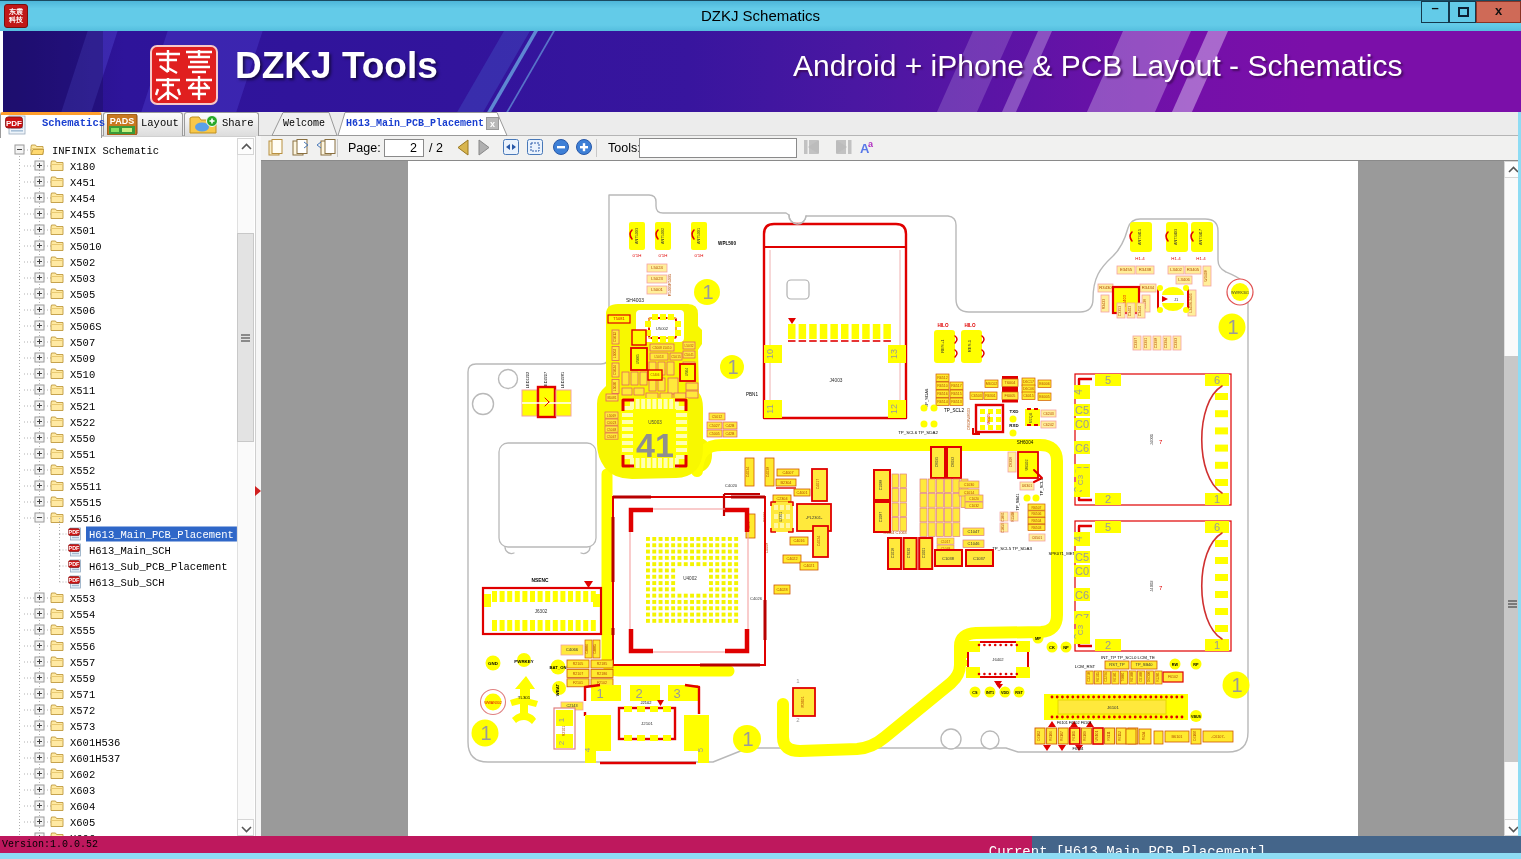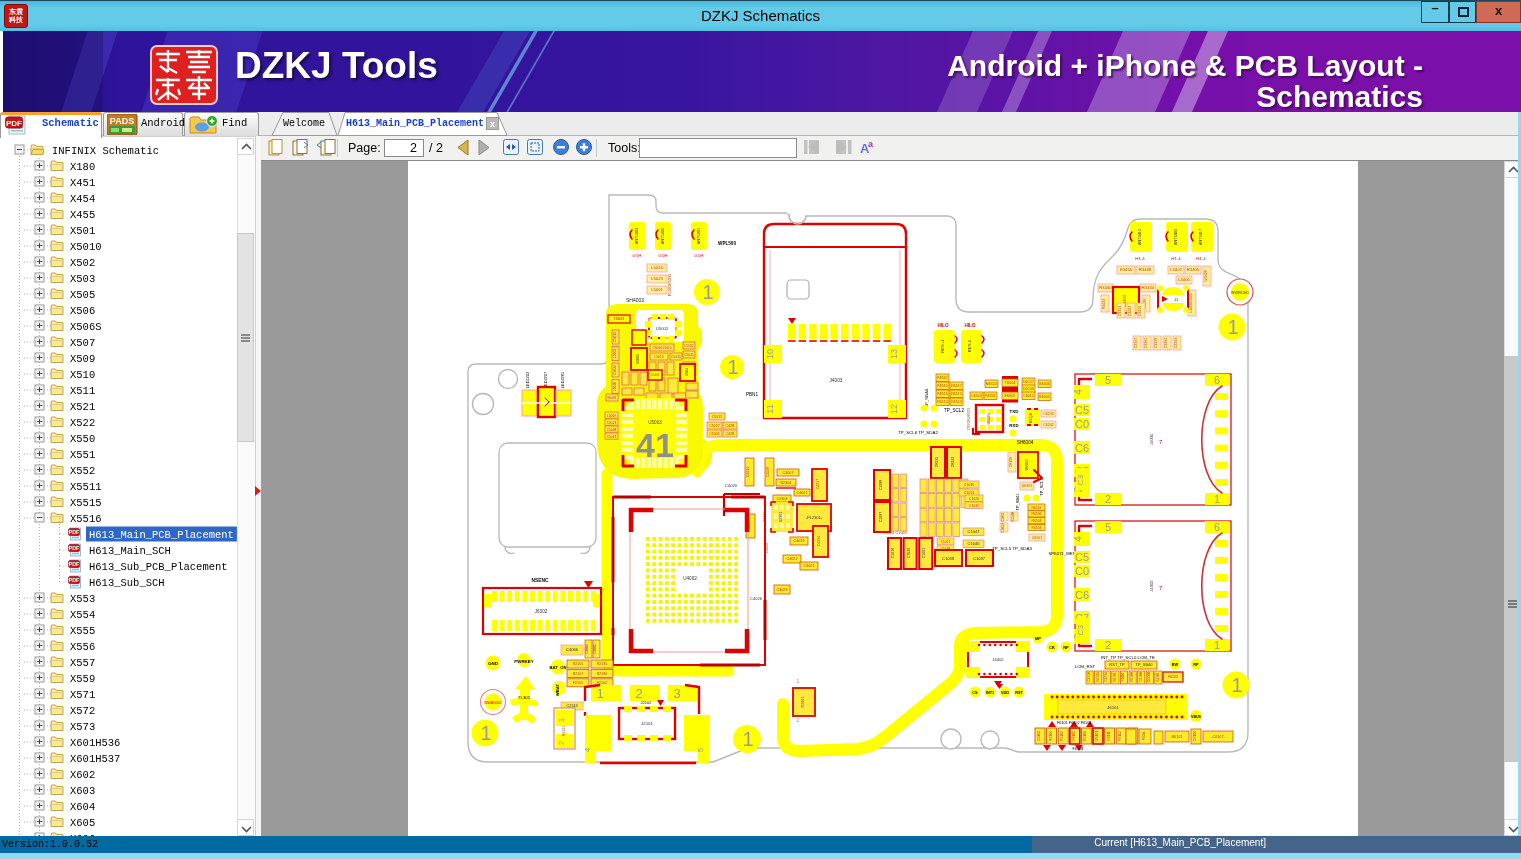--- a/index.html
+++ b/index.html
@@ -19,21 +19,21 @@
 #btnclose { left:1476px; width:45px; background:#cf6a57; border-color:#8a3325; }
 .glyph { position:absolute; left:0; right:0; top:1px; text-align:center; font-weight:bold; font-size:13px; color:#111; }
 
 
 #banner { position:absolute; left:3px; top:31px; width:1521px; height:81px; overflow:hidden;
   background:linear-gradient(90deg,#23107e 0%,#2e149a 8%,#32149c 30%,#38159e 45%,#4a17a2 56%,#6013a6 68%,#7410a9 78%,#7b0fa9 86%,#7b0fa9 100%); }
 .beam { position:absolute; top:-10px; height:110px; background:rgba(255,255,255,0.28); transform:skewX(-24deg); }
 .beam2 { position:absolute; top:-10px; height:110px; background:rgba(130,200,255,0.30); transform:skewX(-30deg); }
 #logo { position:absolute; left:147px; top:14px; width:68px; height:60px; background:#e01f1f; border-radius:7px; border:2px solid #f6c9c9; }
 #dzkj { position:absolute; left:232px; top:16px; line-height:37px; font-size:37px; font-weight:bold; color:#fff; letter-spacing:0px; text-shadow:2px 2px 3px rgba(0,0,0,0.55); }
-#slogan { position:absolute; left:790px; top:19px; line-height:31px; width:630px; text-align:right; letter-spacing:-0.5px; font-size:30px; color:#fff; text-shadow:2px 2px 2px rgba(60,10,80,0.8); letter-spacing:0px;font-weight:bold; }
+#slogan { position:absolute; left:790px; top:19px; line-height:31px; width:630px; text-align:left; letter-spacing:-0.5px; font-size:30px; color:#fff; text-shadow:2px 2px 2px rgba(60,10,80,0.8); letter-spacing:0px; }
 
 
 #tabrow { position:absolute; left:0; top:112px; width:1521px; height:24px; background:#ececec; }
 .mtab { position:absolute; top:0; height:24px; background:linear-gradient(180deg,#fdfdfd,#dcdcdc); border:1px solid #9b9b9b; border-bottom:none; border-radius:3px 3px 0 0; }
 #tab1 { left:0; width:102px; background:#fff; border-top:3px solid #ff9e2c; height:26px; z-index:3; }
 #tab2 { left:103px; width:80px; }
 #tab3 { left:184px; width:75px; }
 .dtablabel { position:absolute; top:6px; font-size:10px; font-family:"Liberation Mono",monospace; font-weight:bold; }
 #tabrow .sep { position:absolute; top:23px; left:0; width:1521px; height:1px; background:#b5b5b5; }
 
@@ -45,24 +45,24 @@
 
 
 #treepanel { position:absolute; left:0; top:136px; width:255px; height:700px; background:#fff; border-top:1px solid #d0d0d0; }
 #splitter { position:absolute; left:255px; top:136px; width:6px; height:700px; background:#f6f6f6; border-left:1px solid #cfcfcf; }
 .sbar { position:absolute; background:#f2f2f2; }
 .sthumb { position:absolute; background:#cdcdcd; }
 .sarrow { position:absolute; width:17px; height:17px; background:#fdfdfd; border:1px solid #d6d6d6; }
 .chevu { width:17px; height:17px; }
 
 
-#statusbar { position:absolute; left:0; top:836px; width:1273px; height:17px; background:#0369a1;padding-left:44px; }
+#statusbar { position:absolute; left:0; top:836px; width:1273px; height:17px; background:#be185d;padding-left:44px; }
 #statusbar .right { position:absolute; left:1032px; top:0; width:489px; height:17px; background:#44658a; }
 #statusver { position:absolute; left:2px; top:2.5px; font-size:10px; font-family:"Liberation Mono",monospace; color:#000; }
-#statuscur { position:absolute; right:7px; top:1px; font-size:10px; font-family:Liberation Sans, sans-serif; color:#fff; }
+#statuscur { position:absolute; right:7px; top:8px; font-size:14px; font-family:Liberation Mono, monospace; color:#fff; }
 #bluestrip { position:absolute; left:0; top:853px; width:1521px; height:6px; background:#8edcf4; }
 #rightedge { position:absolute; left:1518px; top:112px; width:3px; height:741px; background:#8edcf4; }
 </style>
 </head>
 <body>
 <div id="win">
 
   <div id="titlebar">
     <div id="appicon">
         <div>东震<br>科技</div>
@@ -116,38 +116,38 @@
       <path d="M 83,0.5 L 235,0.5 L 245,23.5 L 76,23.5 Z" fill="#ffffff" stroke="#999" stroke-width="1"></path>
     </svg>
 
     <svg style="position:absolute;left:5px;top:2px;z-index:4;" width="24" height="21" viewBox="0 0 24 21">
       <rect x="4" y="2" width="16" height="18" fill="#eef4fa" stroke="#9ab" stroke-width="0.8"></rect>
       <rect x="6" y="13" width="12" height="1.6" fill="#a8c0d8"></rect>
       <rect x="6" y="16" width="12" height="1.6" fill="#a8c0d8"></rect>
       <rect x="0.5" y="3" width="17" height="11" rx="2.5" fill="#cc1414" stroke="#801010" stroke-width="0.8"></rect>
       <text x="9" y="11.5" font-size="8" font-weight="bold" fill="#fff" text-anchor="middle" font-family="Liberation Sans, sans-serif">PDF</text>
     </svg>
-    <div style="position:absolute;left:42px;top:5px;z-index:4;font-size:10.5px;font-weight:bold;font-family:'Liberation Mono',monospace;color:#1a3fd0;">Schematic</div>
+    <div style="position:absolute;left:42px;top:5px;z-index:4;font-size:10.5px;font-weight:bold;font-family:'Liberation Mono',monospace;color:#1a3fd0;">Schematics</div>
 
     <svg style="position:absolute;left:107px;top:2px;z-index:4;" width="31" height="21" viewBox="0 0 31 21">
       <rect x="0" y="0" width="30" height="21" rx="2" fill="#c87820" stroke="#8a4a10"></rect>
       <text x="15" y="10" font-size="9" font-weight="bold" fill="#fff" text-anchor="middle" font-family="Liberation Sans, sans-serif">PADS</text>
       <rect x="2" y="12" width="26" height="8" fill="#3a9a3a"></rect>
       <rect x="4" y="14" width="8" height="4" fill="#86e060"></rect>
       <rect x="15" y="14" width="10" height="4" fill="#c8f080"></rect>
     </svg>
-    <div style="position:absolute;left:141px;top:5px;z-index:4;font-size:10.5px;font-family:'Liberation Mono',monospace;color:#000;">Android</div>
+    <div style="position:absolute;left:141px;top:5px;z-index:4;font-size:10.5px;font-family:'Liberation Mono',monospace;color:#000;">Layout</div>
 
     <svg style="position:absolute;left:188px;top:2px;z-index:4;" width="32" height="21" viewBox="0 0 32 21">
       <path d="M2,4 L2,19 L28,19 L28,6 L13,6 L11,3 L4,3 Z" fill="#f8c84a" stroke="#c09020" stroke-width="1"></path>
       <ellipse cx="14" cy="13" rx="7" ry="4.5" fill="#5aa0e8"></ellipse>
       <circle cx="24" cy="7" r="5.5" fill="#28a828" stroke="#fff" stroke-width="1"></circle>
       <path d="M24,4.5 L24,9.5 M21.5,7 L26.5,7" stroke="#fff" stroke-width="1.6"></path>
     </svg>
-    <div style="position:absolute;left:222px;top:5px;z-index:4;font-size:10.5px;font-family:'Liberation Mono',monospace;color:#000;">Find</div>
+    <div style="position:absolute;left:222px;top:5px;z-index:4;font-size:10.5px;font-family:'Liberation Mono',monospace;color:#000;">Share</div>
 
     <div class="dtablabel" style="left:283px;color:#000;font-weight:normal;">Welcome</div>
     <div class="dtablabel" style="left:346px;color:#1a3fd0;">H613_Main_PCB_Placement</div>
     <div style="position:absolute;left:486px;top:5px;width:13px;height:13px;background:#b9b9b9;border:1px solid #9a9a9a;z-index:5;color:#fff;font-size:9px;font-weight:bold;text-align:center;line-height:12px;">x</div>
   </div>
 
   <div id="toolbar">
 
     <svg style="position:absolute;left:7px;top:3px;" width="75" height="19" viewBox="0 0 75 19">
       <g stroke="#b89040" stroke-width="1" fill="#f6ecc8">

